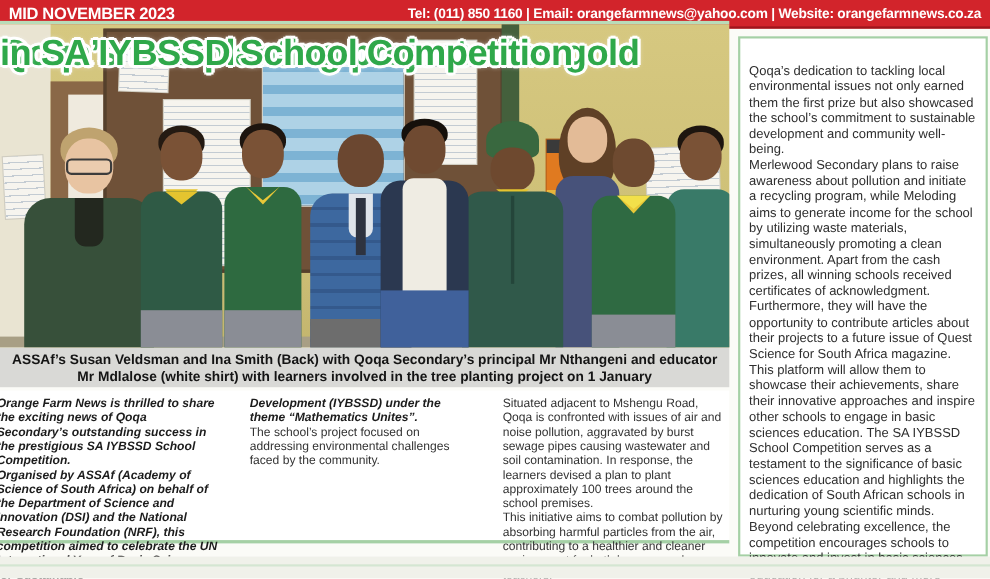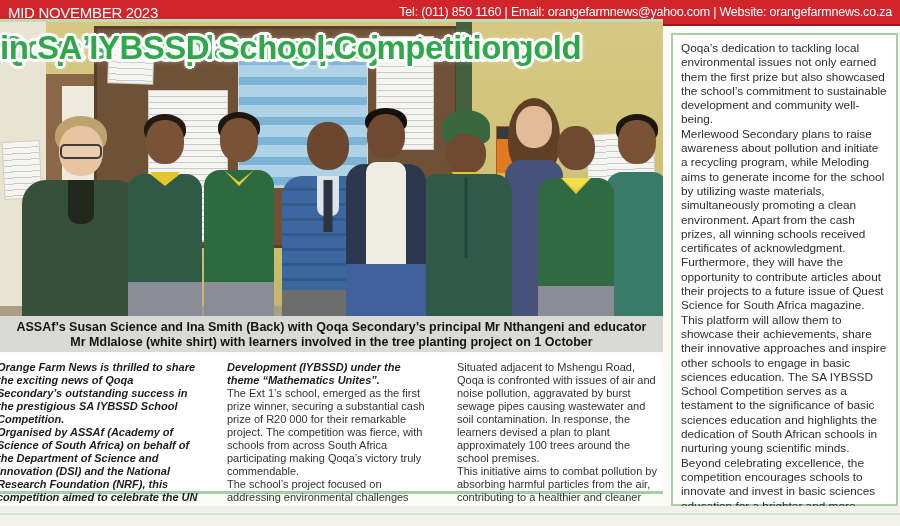--- a/index.html
+++ b/index.html
@@ -4,22 +4,22 @@
 <style>
   html,body{margin:0;padding:0;}
   body{width:900px;height:526px;overflow:hidden;background:#ffffff;
        font-family:"Liberation Sans", sans-serif;}
   .page{position:relative;width:900px;height:526px;background:#fbfbf7;overflow:hidden;}
 
   
   .masthead{position:absolute;left:0;top:0;width:900px;height:26px;background:#d2242b;
             border-bottom:2px solid #9e151c;box-sizing:border-box;color:#fff;
             display:flex;align-items:center;justify-content:space-between;padding:0 8px;}
-  .masthead .issue{font-size:15px;font-weight:normal;letter-spacing:-0.3px;}
-  .masthead .contact{font-size:12.5px;font-weight:normal;letter-spacing:-0.2px;}
+  .masthead .issue{font-size:15px;font-weight:bold;letter-spacing:-0.3px;}
+  .masthead .contact{font-size:12.5px;font-weight:bold;letter-spacing:-0.2px;}
 
   
   .article-left{position:absolute;left:0;top:19px;width:663px;height:475px;}
 
   .photo{position:absolute;left:0;top:0;right:0;height:297px;overflow:hidden;
          border-top:3px solid #b9dcb9;box-sizing:border-box;
          background:linear-gradient(180deg,#d6c880 0%,#cdbf76 70%,#c3b56e 100%);}
 
   
   .headline{position:absolute;left:0;right:0;top:4px;z-index:40;text-align:center;
@@ -67,21 +67,21 @@
   .columns{position:absolute;left:0;top:336px;right:0;bottom:0;background:#fff;
            border-bottom:3px solid #a5d0a5;box-sizing:border-box;
            display:flex;gap:12px;padding:6px 4px 0 0;}
   .col{width:214px;font-size:11px;line-height:13px;color:#333;margin-left:16px;}
   .col p{margin:0;}
   .lead{font-weight:bold;font-style:italic;color:#1c1c1c;}
   .col1{margin-left:-3px;}
 
   
   .sidebar{position:absolute;left:671px;top:33px;width:227px;height:473px;box-sizing:border-box;
-           border:2px solid #a5d0a5;background:#fff;padding:6px 8px;
+           border:2px solid #a5d0a5;background:#fff;padding:22px 8px;
            font-size:11.8px;line-height:14.3px;color:#2e2e2e;}
   .sidebar p{margin:0;}
 
   
   .bottom-strip{position:absolute;left:0;top:506px;width:900px;height:20px;background:#f0f1ea;}
   .bottom-rule{position:absolute;left:0;top:513px;width:900px;height:2px;background:#d4e6d2;}
 </style>
 </head>
 <body>
 
@@ -183,32 +183,31 @@
         <div class="body" style="top:150px;background:#397a68;border-radius:16px 16px 0 0;"></div>
       </div>
 
       <div class="headline">
         <div>Qoqa’s tree-planting project wins gold</div>
         <div>in SA IYBSSD School Competition</div>
       </div>
     </div>
 
     <div class="caption">
-      <div>ASSAf’s Susan Science and Ina Smith (Back) with Qoqa Secondary’s principal Mr Nthangeni and educator</div>
-      <div>Mr Mdlalose (white shirt) with learners involved in the tree planting project on 1 October</div>
+      <div>ASSAf’s Susan Veldsman and Ina Smith (Back) with Qoqa Secondary’s principal Mr Nthangeni and educator</div>
+      <div>Mr Mdlalose (white shirt) with learners involved in the tree planting project on 1 January</div>
     </div>
 
     <div class="columns">
       <div class="col col1 lead">
         <p>Orange Farm News is thrilled to share the exciting news of Qoqa Secondary’s outstanding success in the prestigious SA IYBSSD School Competition.</p>
         <p>Organised by ASSAf (Academy of Science of South Africa) on behalf of the Department of Science and Innovation (DSI) and the National Research Foundation (NRF), this competition aimed to celebrate the UN International Year of Basic Sciences for Sustainable</p>
       </div>
       <div class="col">
         <p class="lead">Development (IYBSSD) under the theme “Mathematics Unites”.</p>
-        <p>The Ext 1’s school, emerged as the first prize winner, securing a substantial cash prize of R20 000 for their remarkable project. The competition was fierce, with schools from across South Africa participating making Qoqa’s victory truly commendable.</p>
         <p>The school’s project focused on addressing environmental challenges faced by the community.</p>
       </div>
       <div class="col">
         <p>Situated adjacent to Mshengu Road, Qoqa is confronted with issues of air and noise pollution, aggravated by burst sewage pipes causing wastewater and soil contamination. In response, the learners devised a plan to plant approximately 100 trees around the school premises.</p>
         <p>This initiative aims to combat pollution by absorbing harmful particles from the air, contributing to a healthier and cleaner environment for both learners and teachers.</p>
       </div>
     </div>
   </section>
 
   <aside class="sidebar">

